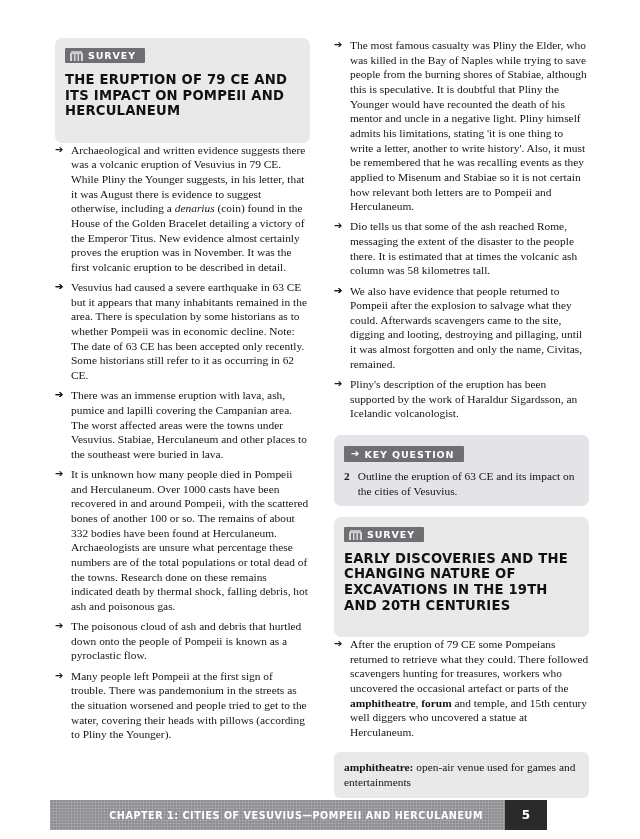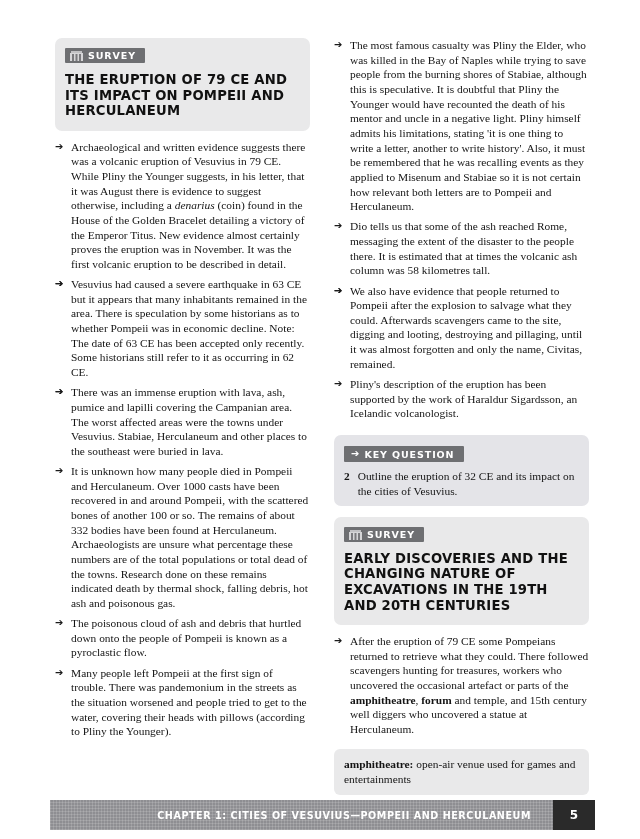--- a/index.html
+++ b/index.html
@@ -35,22 +35,21 @@
   .col {
     width: 255px;
     display: flex;
     flex-direction: column;
   }
 
   
   .survey-block {
     background: #e9e9ea;
     border-radius: 7px;
-    padding: 9px 10px 12px 10px;
-    margin-bottom: 9px;
+    padding: 9px 10px 24px 10px;
   }
   .survey-badge {
     display: inline-flex;
     align-items: center;
     gap: 5px;
     background: #6e6f72;
     padding: 2px 9px 2px 5px;
     border-radius: 1px;
   }
   .survey-badge .badge-text {
@@ -165,21 +164,21 @@
     font-size: 11.4px;
     line-height: 1.28;
   }
   .glossary .g-term { font-weight: bold; }
 
   
   .footer {
     position: absolute;
     left: 50px;
     top: 800px;
-    width: 545px;
+    width: 497px;
     height: 30px;
     background:
       repeating-linear-gradient(0deg, rgba(255,255,255,0.14) 0px, rgba(255,255,255,0.14) 1px, rgba(0,0,0,0) 1px, rgba(0,0,0,0) 3px),
       repeating-linear-gradient(90deg, rgba(255,255,255,0.14) 0px, rgba(255,255,255,0.14) 1px, rgba(0,0,0,0) 1px, rgba(0,0,0,0) 3px),
       #8e8e92;
     display: flex;
     align-items: center;
     justify-content: flex-end;
   }
   .footer-text {
@@ -250,21 +249,21 @@
         <li><span class="arrow">➔</span><span>Pliny's description of the eruption has been supported by the work of Haraldur Sigardsson, an Icelandic volcanologist.</span></li>
       </ul>
 
       <div class="keyq-block">
         <div class="keyq-badge">
           <span class="arrow-icon">➔</span>
           <span class="badge-text">KEY QUESTION</span>
         </div>
         <div class="keyq-row">
           <span class="keyq-num">2</span>
-          <span>Outline the eruption of 32 CE and its impact on the cities of Vesuvius.</span>
+          <span>Outline the eruption of 63 CE and its impact on the cities of Vesuvius.</span>
         </div>
       </div>
 
       <div class="survey-block">
         <div class="survey-badge">
           <svg class="survey-icon" viewBox="0 0 13 11">
             <rect x="0" y="3" width="13" height="8" fill="#d6d6d8"></rect>
             <rect x="1" y="1" width="11" height="2" fill="#c2c2c4"></rect>
             <rect x="2" y="4" width="2" height="7" fill="#7a7a7d"></rect>
             <rect x="5.5" y="4" width="2" height="7" fill="#7a7a7d"></rect>

